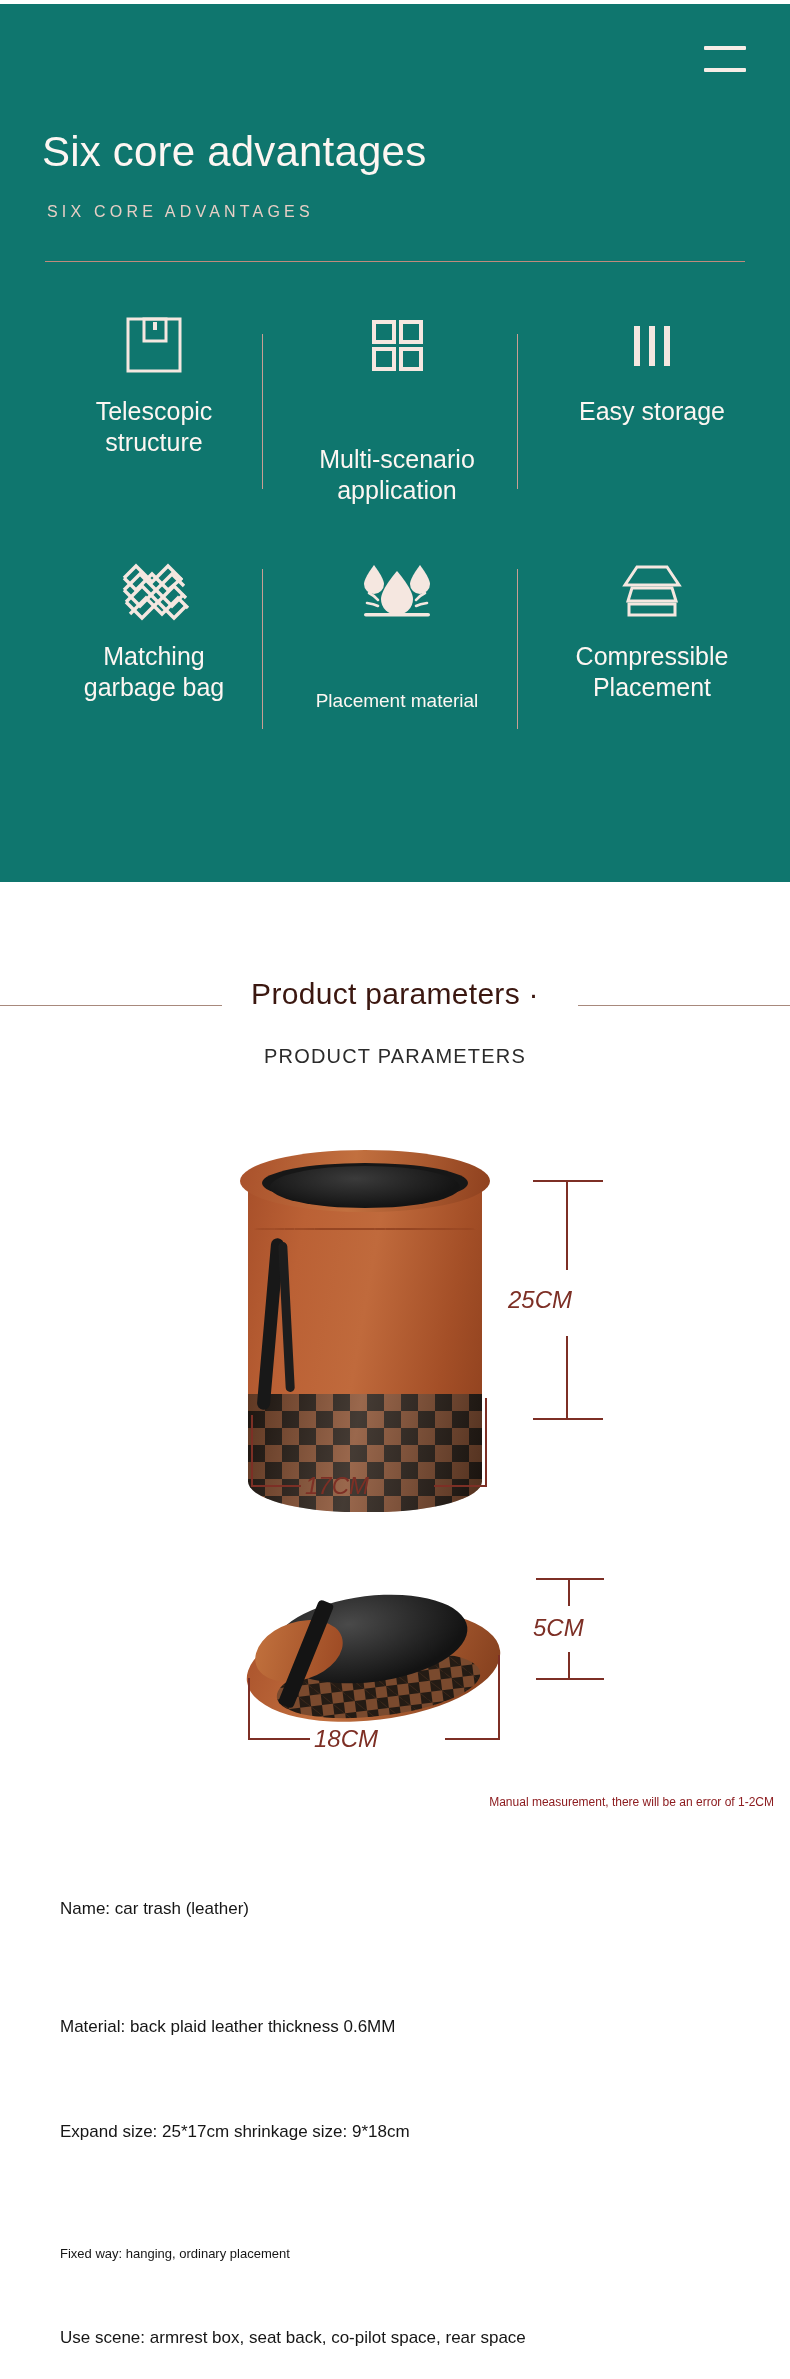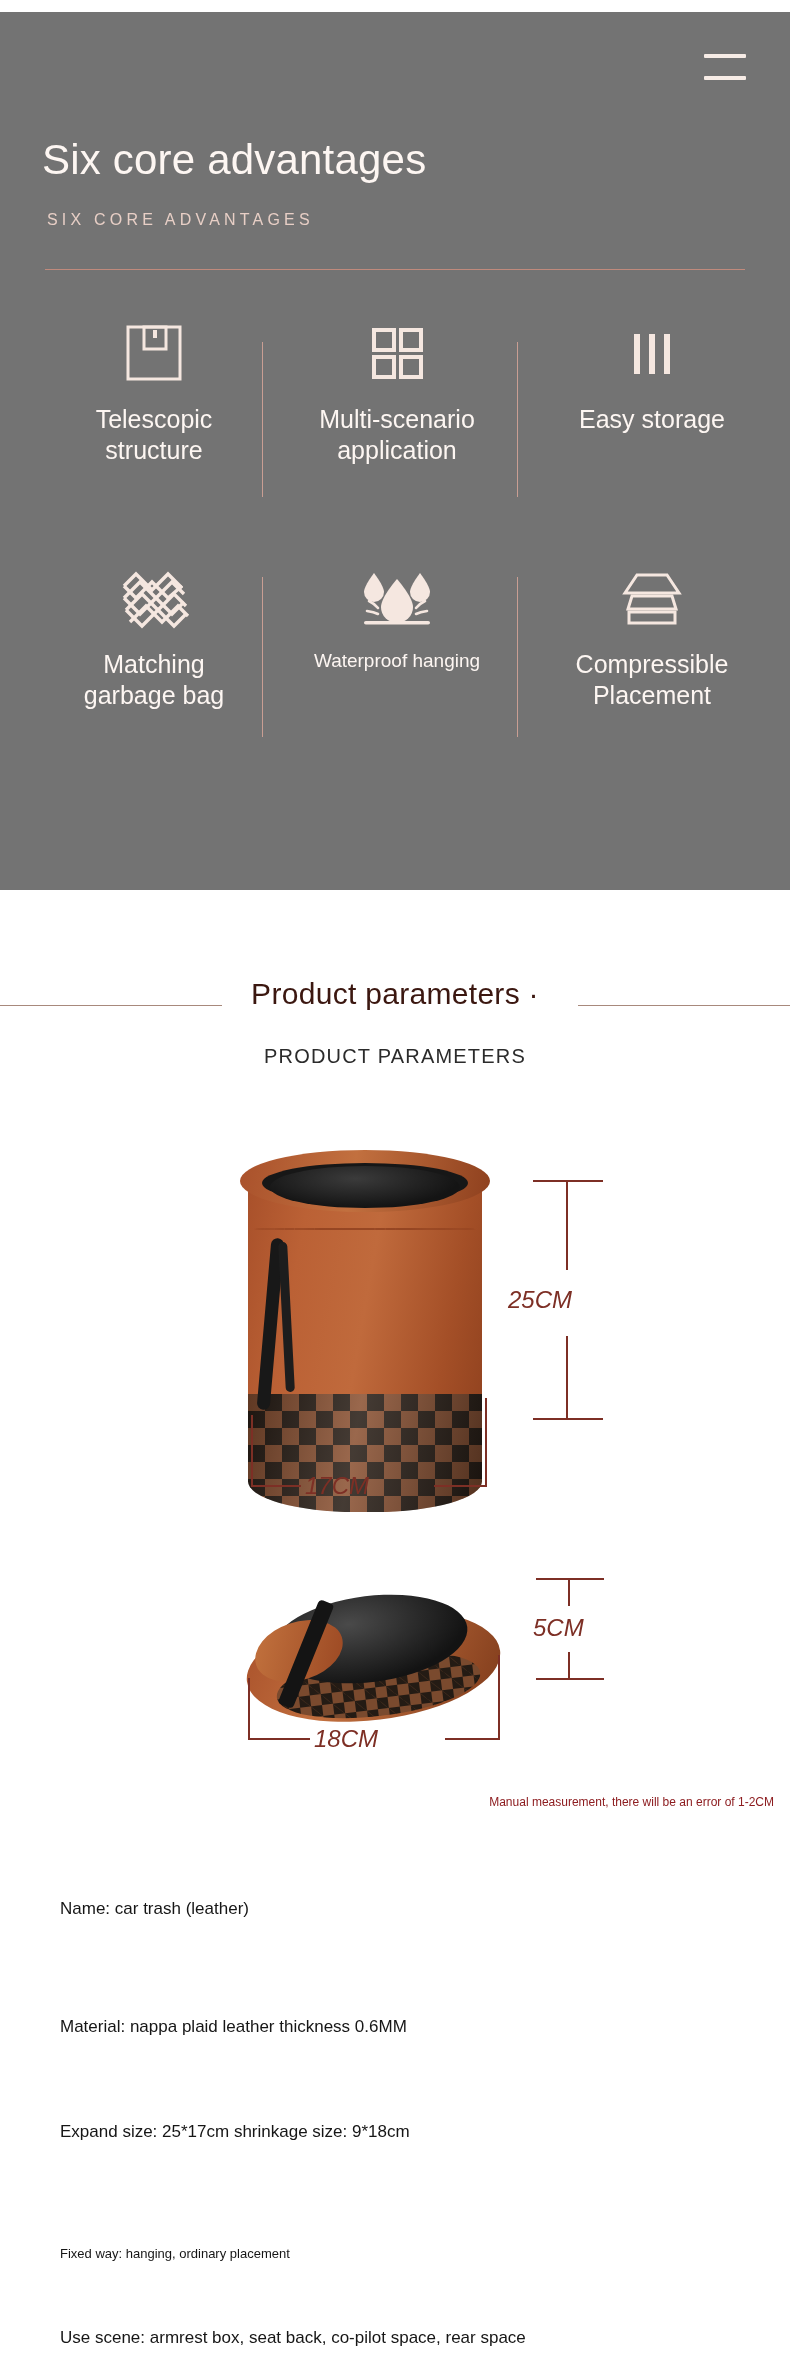--- a/index.html
+++ b/index.html
@@ -5,22 +5,22 @@
   * { margin:0; padding:0; box-sizing:border-box; }
   body {
     width:790px; height:2379px;
     background:#ffffff;
     font-family:"Liberation Sans", sans-serif;
     overflow:hidden; position:relative;
   }
 
   
   .hero {
-    position:absolute; left:0; top:12px; width:790px; height:878px;
-    background:#737373;
+    position:absolute; left:0; top:4px; width:790px; height:878px;
+    background:#0f766e;
   }
   .hamburger {
     position:absolute; right:44px; top:42px;
     width:42px; height:26px;
     display:flex; flex-direction:column; justify-content:space-between;
   }
   .hamburger span { display:block; height:4px; background:#f7ece6; border-radius:1px; }
   .hamburger span:nth-child(1){ width:42px; }
   .hamburger span:nth-child(2){ width:42px; }
 
@@ -39,21 +39,21 @@
   }
 
   
   .features { position:absolute; left:0; top:300px; width:790px;padding-left:12px; }
   .frow { position:relative; height:245px; }
   .fcell {
     position:absolute; top:0; width:240px; height:230px;
     display:flex; flex-direction:column; align-items:center;
   }
   .fcell.c1 { left:22px; }
-  .fcell.c2 { left:265px; }
+  .fcell.c2 { left:265px;gap:48px; }
   .fcell.c3 { left:520px; }
   .ficon { height:82px; display:flex; align-items:center; justify-content:center; }
   .flabel {
     margin-top:10px; text-align:center;
     font-size:25px; color:#fdf6f2; line-height:1.22; font-weight:400;
   }
   .flabel.small { font-size:19px; }
   .vdiv { position:absolute; width:1px; background:#c99e93; }
 
   
@@ -257,21 +257,21 @@
             <path d="M38 12 C38 12 54 30 54 40 a16 16 0 0 1 -32 0 C22 30 38 12 38 12 Z" fill="#f5e7e0"></path>
             <path d="M15 6 C15 6 25 19 25 25 a10 10 0 0 1 -20 0 C5 19 15 6 15 6 Z" fill="#f5e7e0"></path>
             <path d="M61 6 C61 6 71 19 71 25 a10 10 0 0 1 -20 0 C51 19 61 6 61 6 Z" fill="#f5e7e0"></path>
             <path d="M10 34 q6 3 9 7" stroke="#f5e7e0" stroke-width="2.6" fill="none" stroke-linecap="round"></path>
             <path d="M8 44 q7 1 11 3" stroke="#f5e7e0" stroke-width="2.6" fill="none" stroke-linecap="round"></path>
             <path d="M66 34 q-6 3 -9 7" stroke="#f5e7e0" stroke-width="2.6" fill="none" stroke-linecap="round"></path>
             <path d="M68 44 q-7 1 -11 3" stroke="#f5e7e0" stroke-width="2.6" fill="none" stroke-linecap="round"></path>
             <rect x="5" y="54" width="66" height="3.6" rx="1.8" fill="#f5e7e0"></rect>
           </svg>
         </div>
-        <div class="flabel small">Waterproof hanging</div>
+        <div class="flabel small">Placement material</div>
       </div>
 
       <div class="fcell c3">
         <div class="ficon">
           <svg width="74" height="62" viewBox="0 0 74 62">
             <g fill="none" stroke="#f5e7e0" stroke-width="3">
               <path d="M22 8 H52 L64 26 H10 Z"></path>
               <path d="M17 29 H57 L61 42 H13 Z"></path>
               <path d="M14 45 H60 L60 56 H14 Z"></path>
             </g>
@@ -339,17 +339,17 @@
   <div class="dimc" style="left:498px; top:95px;  width:2px; height:85px;"></div>
   <div class="dimc" style="left:248px; top:178px; width:62px; height:2px;"></div>
   <div class="dimc" style="left:445px; top:178px; width:55px; height:2px;"></div>
   <div class="dimlabel" style="left:314px; top:165px;">18CM</div>
 </div>
 
 <div class="note">Manual measurement, there will be an error of 1-2CM</div>
 
 <div class="specs">
   <div class="spec s0">Name: car trash (leather)</div>
-  <div class="spec s1">Material: nappa plaid leather thickness 0.6MM</div>
+  <div class="spec s1">Material: back plaid leather thickness 0.6MM</div>
   <div class="spec s2">Expand size: 25*17cm shrinkage size: 9*18cm</div>
   <div class="spec s3">Fixed way: hanging, ordinary placement</div>
   <div class="spec s4">Use scene: armrest box, seat back, co-pilot space, rear space</div>
 </div>
 
 </body></html>

